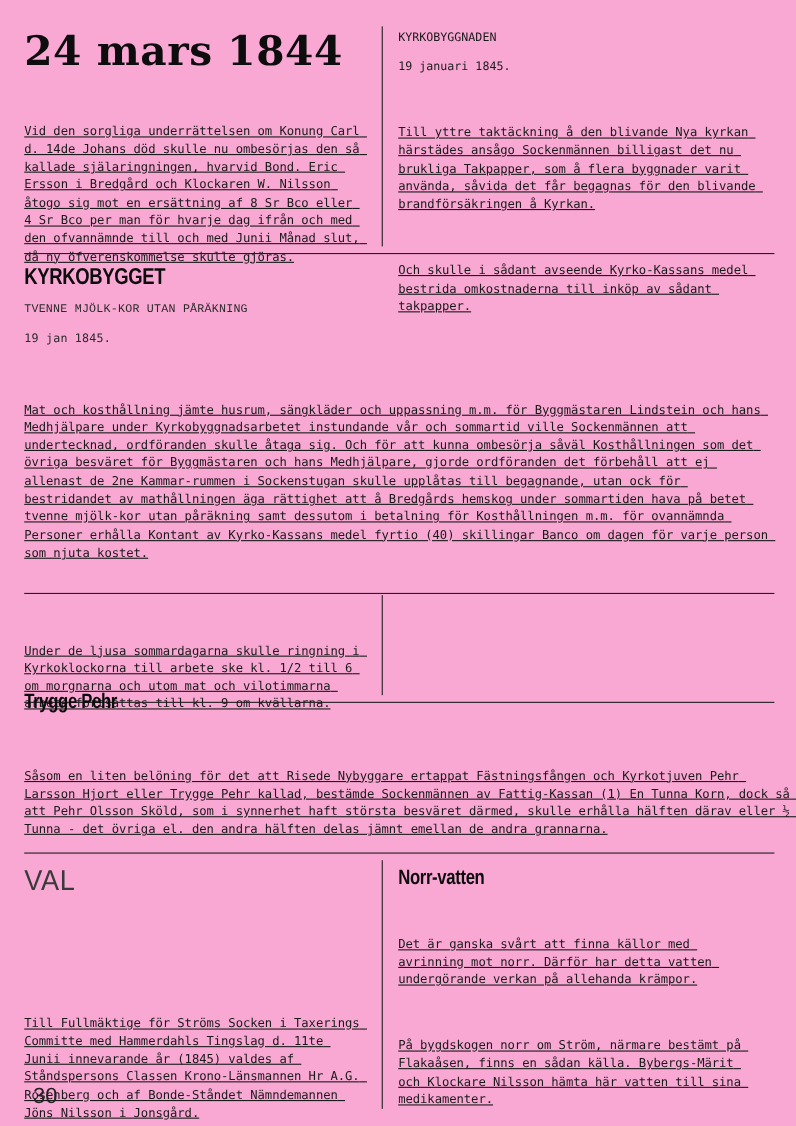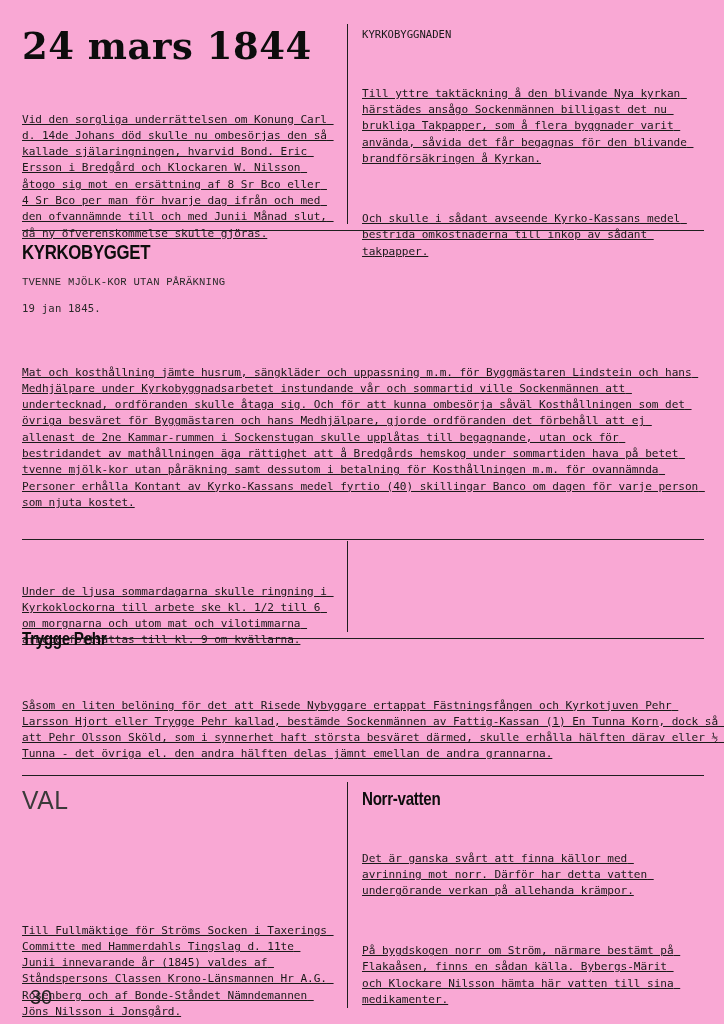--- a/index.html
+++ b/index.html
@@ -131,20 +131,21 @@
 
     <div class="blk-abs col-l" style="top:8px;">
       <div class="fraktur-title">24 mars 1844</div>
       <div class="body-txt" style="margin-top:13px;">
         <p>Vid den sorgliga underrättelsen om Konung Carl d. 14de Johans död skulle nu ombesörjas den så kallade själaringningen, hvarvid Bond. Eric Ersson i Bredgård och Klockaren W. Nilsson åtogo sig mot en ersättning af 8 Sr Bco eller 4 Sr Bco per man för hvarje dag ifrån och med den ofvannämnde till och med Junii Månad slut, då ny öfverenskommelse skulle gjöras.</p>
       </div>
     </div>
 
     <div class="blk-abs col-r" style="top:8px;">
       <div class="small-lbl">KYRKOBYGGNADEN</div>
+      <div class="small-lbl" style="margin-top:11px;">19 januari 1845.</div>
       <div class="body-txt" style="margin-top:11px;">
         <p>Till yttre taktäckning å den blivande Nya kyrkan härstädes ansågo Sockenmännen billigast det nu brukliga Takpapper, som å flera byggnader varit använda, såvida det får begagnas för den blivande brandförsäkringen å Kyrkan.</p>
         <p>Och skulle i sådant avseende Kyrko-Kassans medel bestrida omkostnaderna till inköp av sådant takpapper.</p>
       </div>
     </div>
 
     <div class="hrule" style="top:212px;"></div>
 
     <div class="blk-abs full" style="top:222px;">
       <div class="sect-head">KYRKOBYGGET</div>

